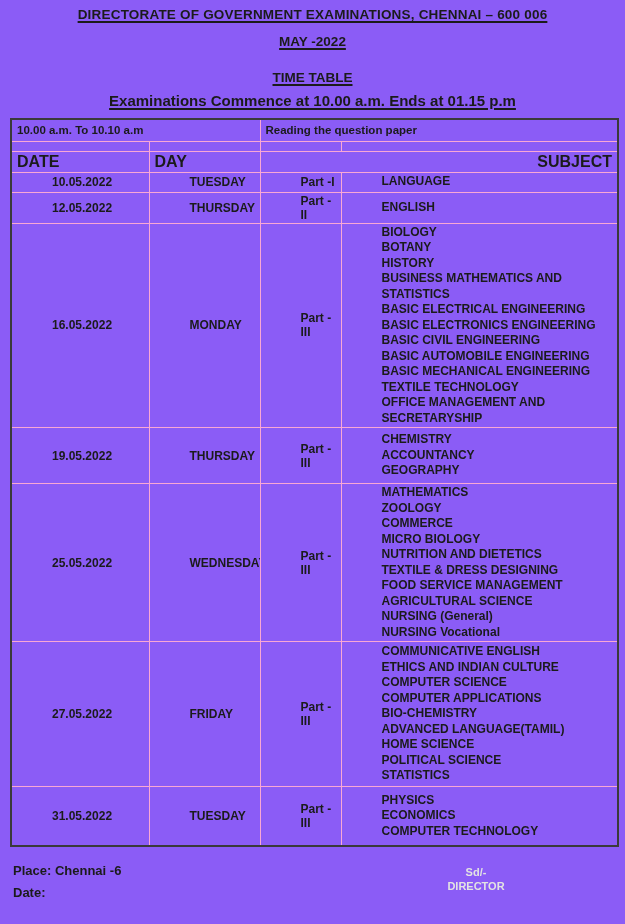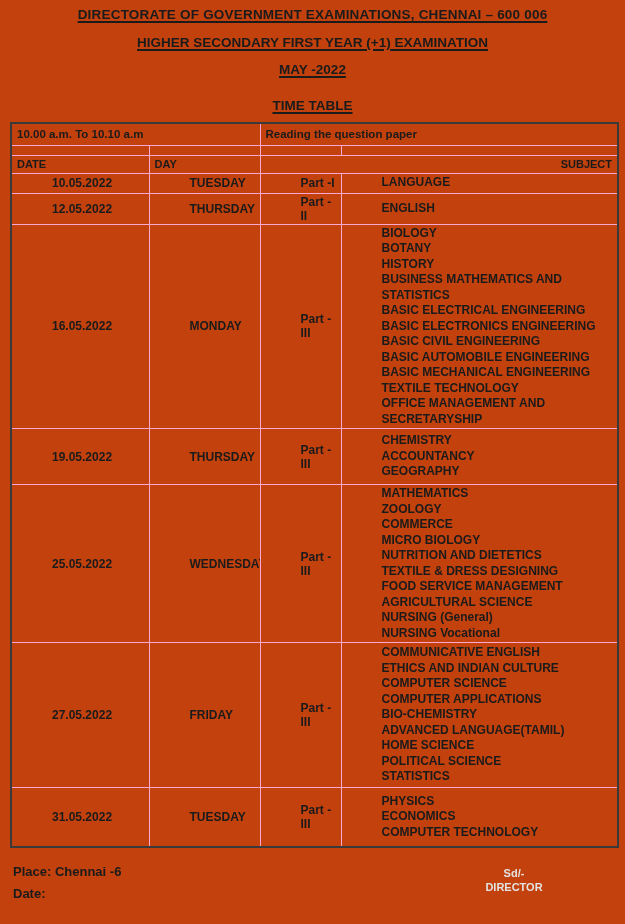--- a/index.html
+++ b/index.html
@@ -1,20 +1,20 @@
 <!DOCTYPE html>
 <html><head>
 <meta charset="utf-8">
 <style>
   html, body { margin: 0; padding: 0; background: #ffffff; }
   .page {
     position: relative;
     width: 625px;
     height: 924px;
-    background: #c2410c;
+    background: #8b5cf6;
     color: #1b1b1b;
     font-family: "Liberation Sans", sans-serif;
     font-weight: bold;
     overflow: hidden;
   }
   .doc-header { text-align: center; padding-top: 7px; }
   .doc-header .line {
     text-decoration: underline;
     text-decoration-thickness: 1.5px;
     text-underline-offset: 2px;
@@ -32,58 +32,58 @@
     margin: 9px 0 0 10px;
     border: 2px solid #3a3a3a;
   }
   table.tt td, table.tt th {
     border: 1px solid #f9a8d4;
     padding: 1px 5px;
     overflow: hidden;
   }
   tr.r-time td { font-size: 11.5px; vertical-align: middle; }
   tr.r-spacer td { padding: 0; }
-  tr.r-head th { font-size: 11px; text-align: left; vertical-align: middle; }
+  tr.r-head th { font-size: 16px; text-align: left; vertical-align: middle; }
   tr.r-head th.center { text-align: right; }
   tr.r-data td { font-size: 12px; vertical-align: middle; padding-left: 40px; }
   td.part-cell { font-size: 11.5px; }
   td.subjects {
     font-size: 11px;
     line-height: 15.5px;
     white-space: pre-line;
     vertical-align: middle;
     padding: 3px 5px;
   }
   .footer {
     position: relative;
     margin: 16px 0 0 13px;
     font-size: 13px;
   }
   .footer .date-line { margin-top: 7px; }
   .sig-block {
     position: absolute;
-    left: 446px;
+    left: 408px;
     top: 2px;
     width: 110px;
     text-align: center;
     color: #e3e3e3;
     font-size: 11px;
     line-height: 14px;
   }
 </style>
 </head>
 <body>
 
 <div class="page">
 
   <div class="doc-header">
     <div class="line h1">DIRECTORATE OF GOVERNMENT EXAMINATIONS, CHENNAI – 600 006</div>
-    <div class="line h2a">HIGHER SECONDARY FIRST YEAR (+1) EXAMINATION</div>
     <div class="line h2b">MAY -2022</div>
     <div class="line h2c">TIME TABLE</div>
+    <div class="line h3">Examinations Commence at 10.00 a.m. Ends at 01.15 p.m</div>
   </div>
 
   <table class="tt">
     <colgroup>
       <col style="width:138px">
         <col style="width:111px">
         <col style="width:81px">
         <col style="width:277px">
     </colgroup>
 

